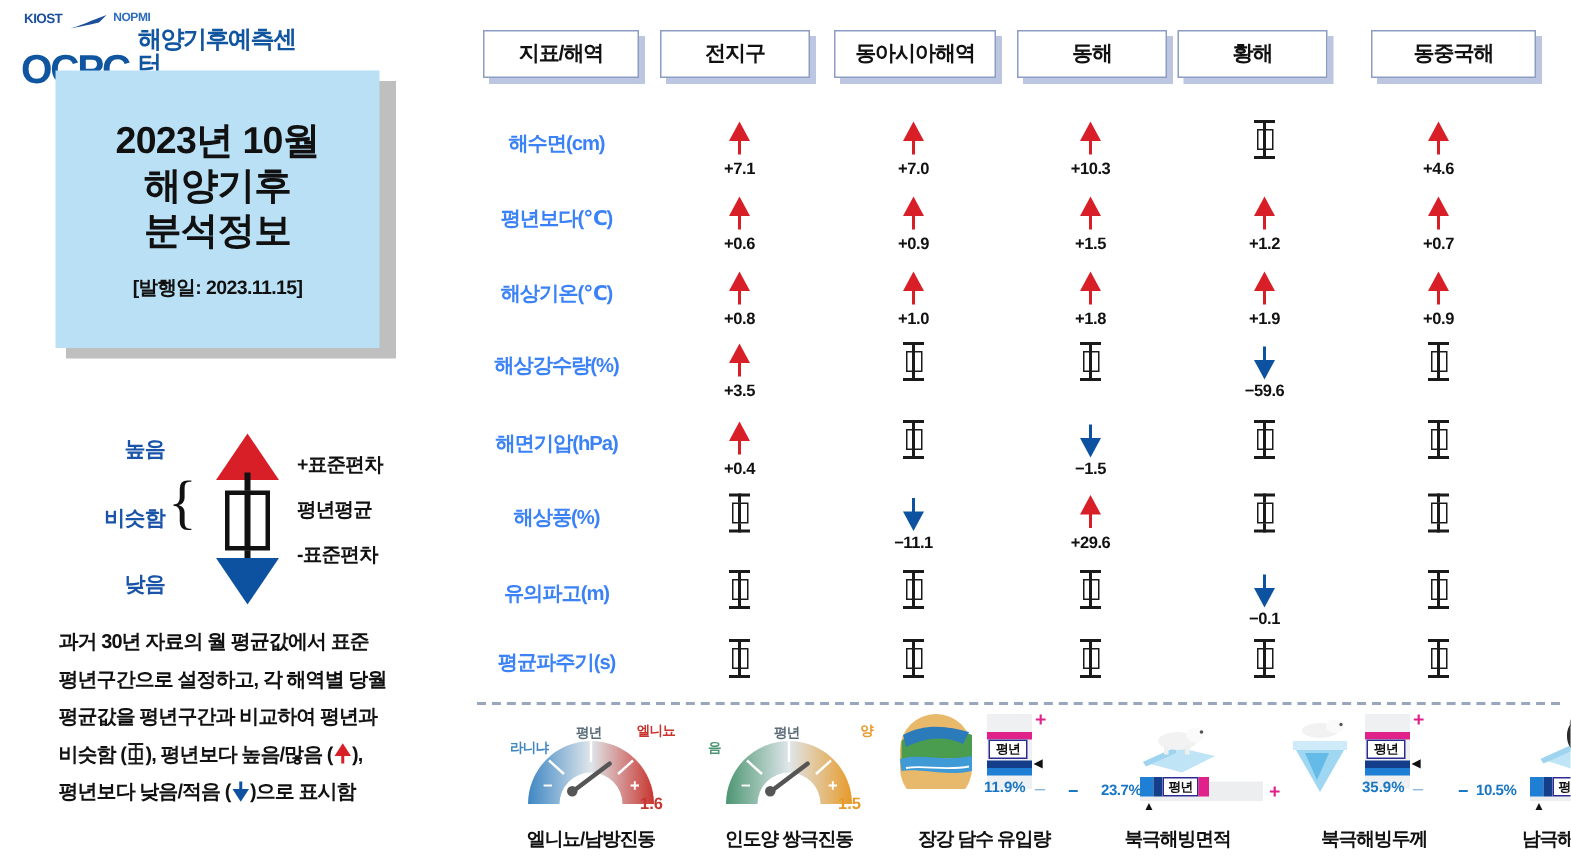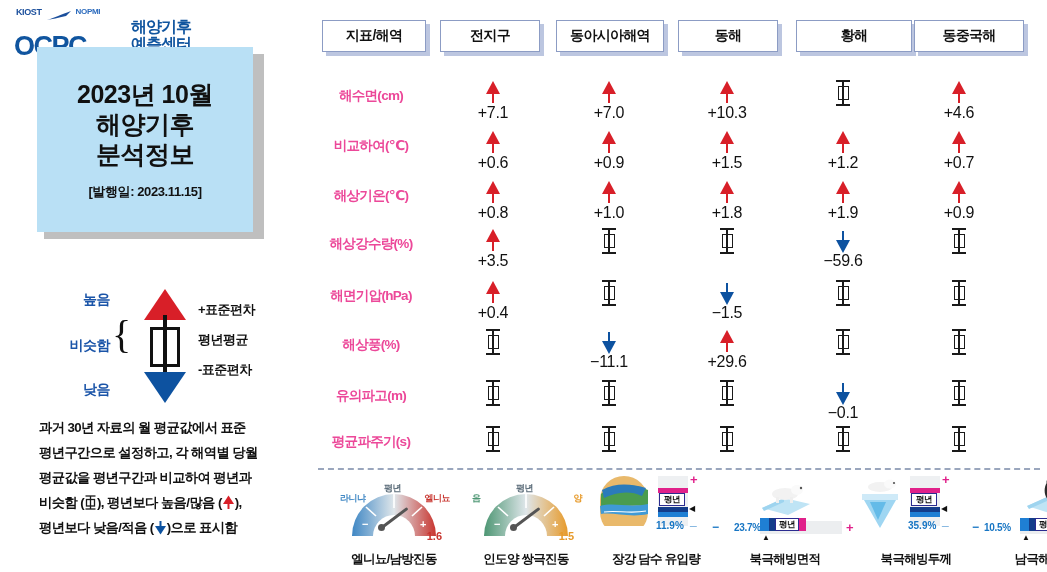--- a/index.html
+++ b/index.html
@@ -24,21 +24,20 @@
   .logo-swoosh { width:26px; height:10px; position:relative; }
   .logo-nopmi { font-size:8px; font-weight:bold; color:#2c6bbd; letter-spacing:-0.3px; }
   #logo-main { display:flex; align-items:flex-end; gap:6px; margin-top:1px; }
   .ocpc-letters {
     font-size:27px; font-weight:bold; color:#10559f; letter-spacing:-1.5px;
     line-height:26px; font-family:"Liberation Sans",sans-serif;
   }
   .ocpc-ko {
     font-size:16px; font-weight:bold; color:#10559f; letter-spacing:-1px;
     line-height:17px;
-    margin-left:39px;
   }
   .ocpc-en {
     font-size:5.2px; font-weight:bold; color:#3a7cc4; letter-spacing:0.2px;
     line-height:6px;
   }
 
   
   #title-shadow {
     position:absolute; left:44px; top:54px; width:220px; height:185px;
     background:#bfbfbf;
@@ -87,30 +86,30 @@
     position:absolute; top:20px; height:32px;
     background:#ffffff; border:1.6px solid #8c9cc4;
     display:flex; align-items:center; justify-content:center;
     font-size:14px; font-weight:bold; color:#111; letter-spacing:-0.7px;
     box-shadow:4px 4px 0 0 #bcc6e0;
   }
 
   .row-label {
     position:absolute; left:0; width:122px; height:24px;
     display:flex; align-items:center; justify-content:center;
-    font-size:13.5px; font-weight:bold; color:#ec4899; letter-spacing:-0.7px;
+    font-size:13.5px; font-weight:bold; color:#3b82f6; letter-spacing:-0.7px;
   }
 
   .cell {
     position:absolute; width:110px; height:50px;
     display:flex; flex-direction:column; align-items:center; justify-content:flex-start;
   }
   .cell .glyph { height:30px; display:flex; align-items:center; justify-content:center; }
   .cell .val {
-    font-size:16px; font-weight:normal; color:#111; letter-spacing:-0.3px;
+    font-size:11px; font-weight:bold; color:#111; letter-spacing:-0.3px;
     line-height:14px; margin-top:-2px;
   }
 
   
   .arrow-up, .arrow-down { position:relative; width:16px; height:26px; }
   .arrow-up .stem {
     position:absolute; left:7px; top:10px; width:2px; height:13px; background:#d81f28;
   }
   .arrow-up .head {
     position:absolute; left:1px; top:1px; width:0; height:0;
@@ -192,21 +191,21 @@
     background:#fff; border-radius:21px 21px 0 0;
   }
   .gauge-sign {
     position:absolute; font-size:11px; font-weight:bold; color:#fff; top:38px;
   }
   .gauge-sign.minus { left:20px; }
   .gauge-sign.plus { left:78px; }
   .gauge-lbl { position:absolute; font-size:9px; font-weight:bold; letter-spacing:-0.5px; }
   .gauge-lbl.left  { left:-2px;  top:12px; }
   .gauge-lbl.mid   { left:42px;  top:2px; }
-  .gauge-lbl.right { right:-4px; top:12px; }
+  .gauge-lbl.right { right:-4px; top:1px; }
   .gauge-needle {
     position:absolute; left:38px; top:46px; width:34px; height:3px;
     background:#555; transform-origin:2px 1.5px; border-radius:2px;
   }
   .gauge-hub {
     position:absolute; left:36px; top:44px; width:7px; height:7px;
     border-radius:50%; background:#555;
   }
   .gauge-val {
     position:absolute; right:4px; top:50px; font-size:11px; font-weight:bold;
@@ -333,30 +332,30 @@
       </div>
       <div class="hdr-cell" style="left: 130px; width: 100px;">
         <span>전지구</span>
       </div>
       <div class="hdr-cell" style="left: 246px; width: 108px;">
         <span>동아시아해역</span>
       </div>
       <div class="hdr-cell" style="left: 368px; width: 100px;">
         <span>동해</span>
       </div>
-      <div class="hdr-cell" style="left: 486px; width: 116px;">
+      <div class="hdr-cell" style="left: 475px; width: 100px;">
         <span>황해</span>
       </div>
       <div class="hdr-cell" style="left: 604px; width: 110px;">
         <span>동중국해</span>
       </div>
     </div>
   <div id="table-rowlabels">
       <div class="row-label" style="top: 84px;">해수면(cm)</div>
-      <div class="row-label" style="top: 134px;">비교하여(℃)</div>
+      <div class="row-label" style="top: 134px;">평년보다(℃)</div>
       <div class="row-label" style="top: 184px;">해상기온(℃)</div>
       <div class="row-label" style="top: 232px;">해상강수량(%)</div>
       <div class="row-label" style="top: 284px;">해면기압(hPa)</div>
       <div class="row-label" style="top: 333px;">해상풍(%)</div>
       <div class="row-label" style="top: 384px;">유의파고(m)</div>
       <div class="row-label" style="top: 430px;">평균파주기(s)</div>
     </div>
   <div id="table-cells">
       <div class="cell" style="left: 128px; top: 78px;">
         <div class="glyph">

